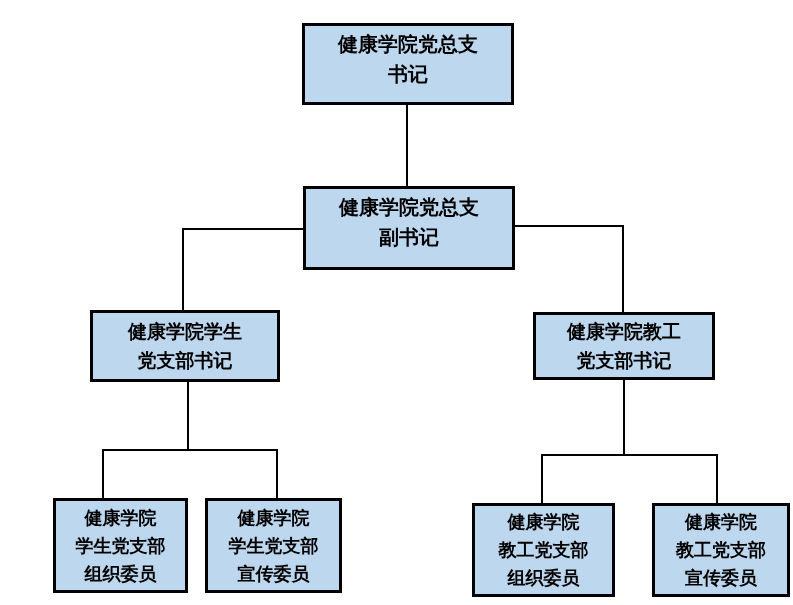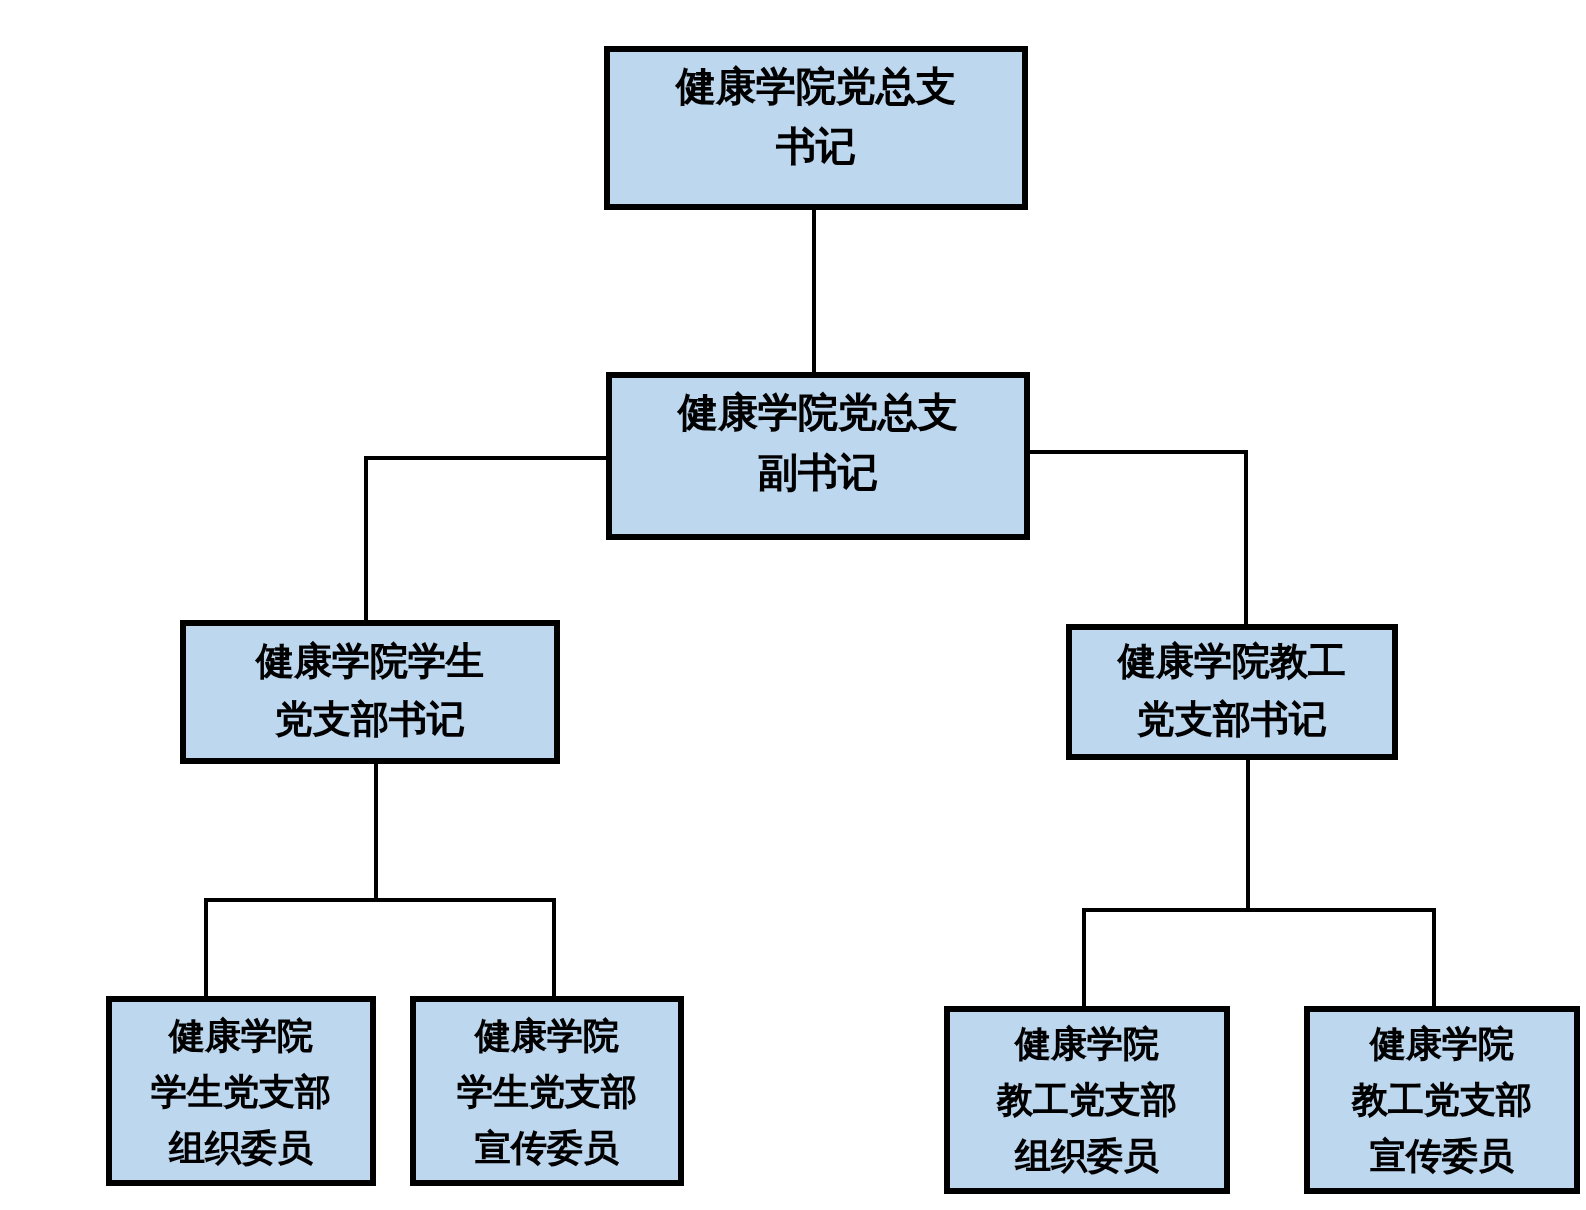--- a/index.html
+++ b/index.html
@@ -42,21 +42,21 @@
     text-align:center;
     font-weight:bold;
   }
   .node .ln{display:block;white-space:nowrap;}
   
   .n0{left:302px;top:23px;width:212px;height:82px;font-size:20px;line-height:30px;padding-bottom:10px;}
   
   .n1{left:303px;top:186px;width:212px;height:84px;font-size:20px;line-height:30px;padding-bottom:12px;}
   
   .n2{left:90px;top:310px;width:190px;height:72px;font-size:19px;line-height:29px;text-align:center;}
-  .n3{left:533px;top:312px;width:166px;height:68px;font-size:19px;line-height:29px;}
+  .n3{left:533px;top:312px;width:182px;height:68px;font-size:19px;line-height:29px;}
   
   .n4{left:53px;top:498px;width:135px;height:95px;font-size:18px;line-height:28px;}
   .n5{left:205px;top:498px;width:137px;height:95px;font-size:18px;line-height:28px;}
   .n6{left:472px;top:503px;width:143px;height:94px;font-size:18px;line-height:28px;}
   .n7{left:652px;top:503px;width:138px;height:94px;font-size:18px;line-height:28px;}
 </style>
 </head>
 <body>
 
 <div class="canvas">

